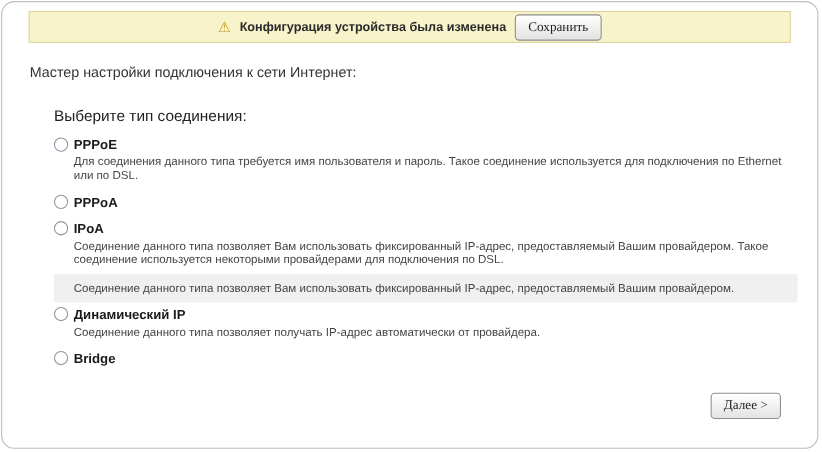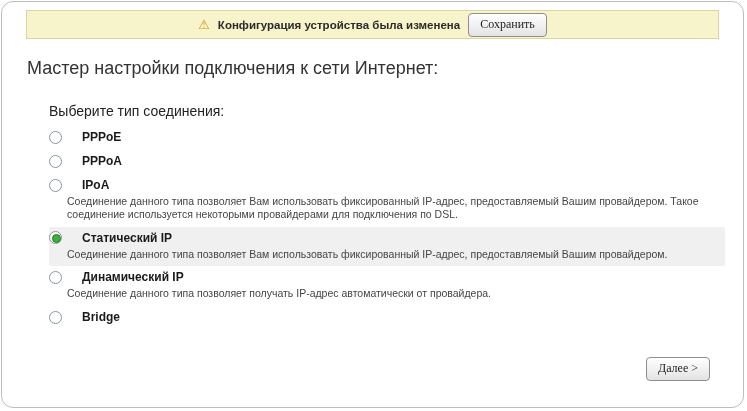--- a/index.html
+++ b/index.html
@@ -46,21 +46,21 @@
     font-size: 12px;
     color: #222;
     background: linear-gradient(#ffffff, #e3e3e3);
     border: 1px solid #8e8e8e;
     border-radius: 4px;
     padding: 3px 11px 4px 11px;
     cursor: pointer;
   }
   
   .page-title {
-    font-size: 18px;
+    font-size: 13px;
     font-weight: normal;
     color: #333;
     margin: 19px 0 0 25px;
   }
   
   .content { margin: 24px 24px 0 47px; }
   .subtitle {
     font-size: 14px;
     font-weight: normal;
     color: #222;
@@ -68,21 +68,21 @@
   }
   .options { width: 676px; }
   .option {
     padding: 4px 0 6px 0;
     border-radius: 2px;
   }
   .option.selected { background: #f0f0f0; }
   .option-head {
     display: flex;
     align-items: center;
-    gap: 20px;
+    gap: 5px;
   }
   .radio {
     width: 13px; height: 13px;
     border: 1px solid #8a97a3;
     border-radius: 50%;
     background: #fff;
     display: inline-block;
     position: relative;
     flex: 0 0 auto;
   }
@@ -130,42 +130,39 @@
   <div class="content">
     <h2 class="subtitle">Выберите тип соединения:</h2>
 
     <div class="options">
 
       <div class="option">
         <div class="option-head">
           <span class="radio"></span>
           <span class="option-label">PPPoE</span>
         </div>
+        <div class="option-desc">Для соединения данного типа требуется имя пользователя и пароль. Такое соединение используется для подключения по Ethernet или по DSL.</div>
       </div>
 
       <div class="option">
         <div class="option-head">
           <span class="radio"></span>
           <span class="option-label">PPPoA</span>
         </div>
       </div>
 
       <div class="option">
         <div class="option-head">
           <span class="radio"></span>
           <span class="option-label">IPoA</span>
         </div>
         <div class="option-desc">Соединение данного типа позволяет Вам использовать фиксированный IP-адрес, предоставляемый Вашим провайдером. Такое соединение используется некоторыми провайдерами для подключения по DSL.</div>
       </div>
 
       <div class="option selected">
-        <div class="option-head">
-          <span class="radio"></span>
-          <span class="option-label">Статический IP</span>
-        </div>
         <div class="option-desc">Соединение данного типа позволяет Вам использовать фиксированный IP-адрес, предоставляемый Вашим провайдером.</div>
       </div>
 
       <div class="option">
         <div class="option-head">
           <span class="radio"></span>
           <span class="option-label">Динамический IP</span>
         </div>
         <div class="option-desc">Соединение данного типа позволяет получать IP-адрес автоматически от провайдера.</div>
       </div>

